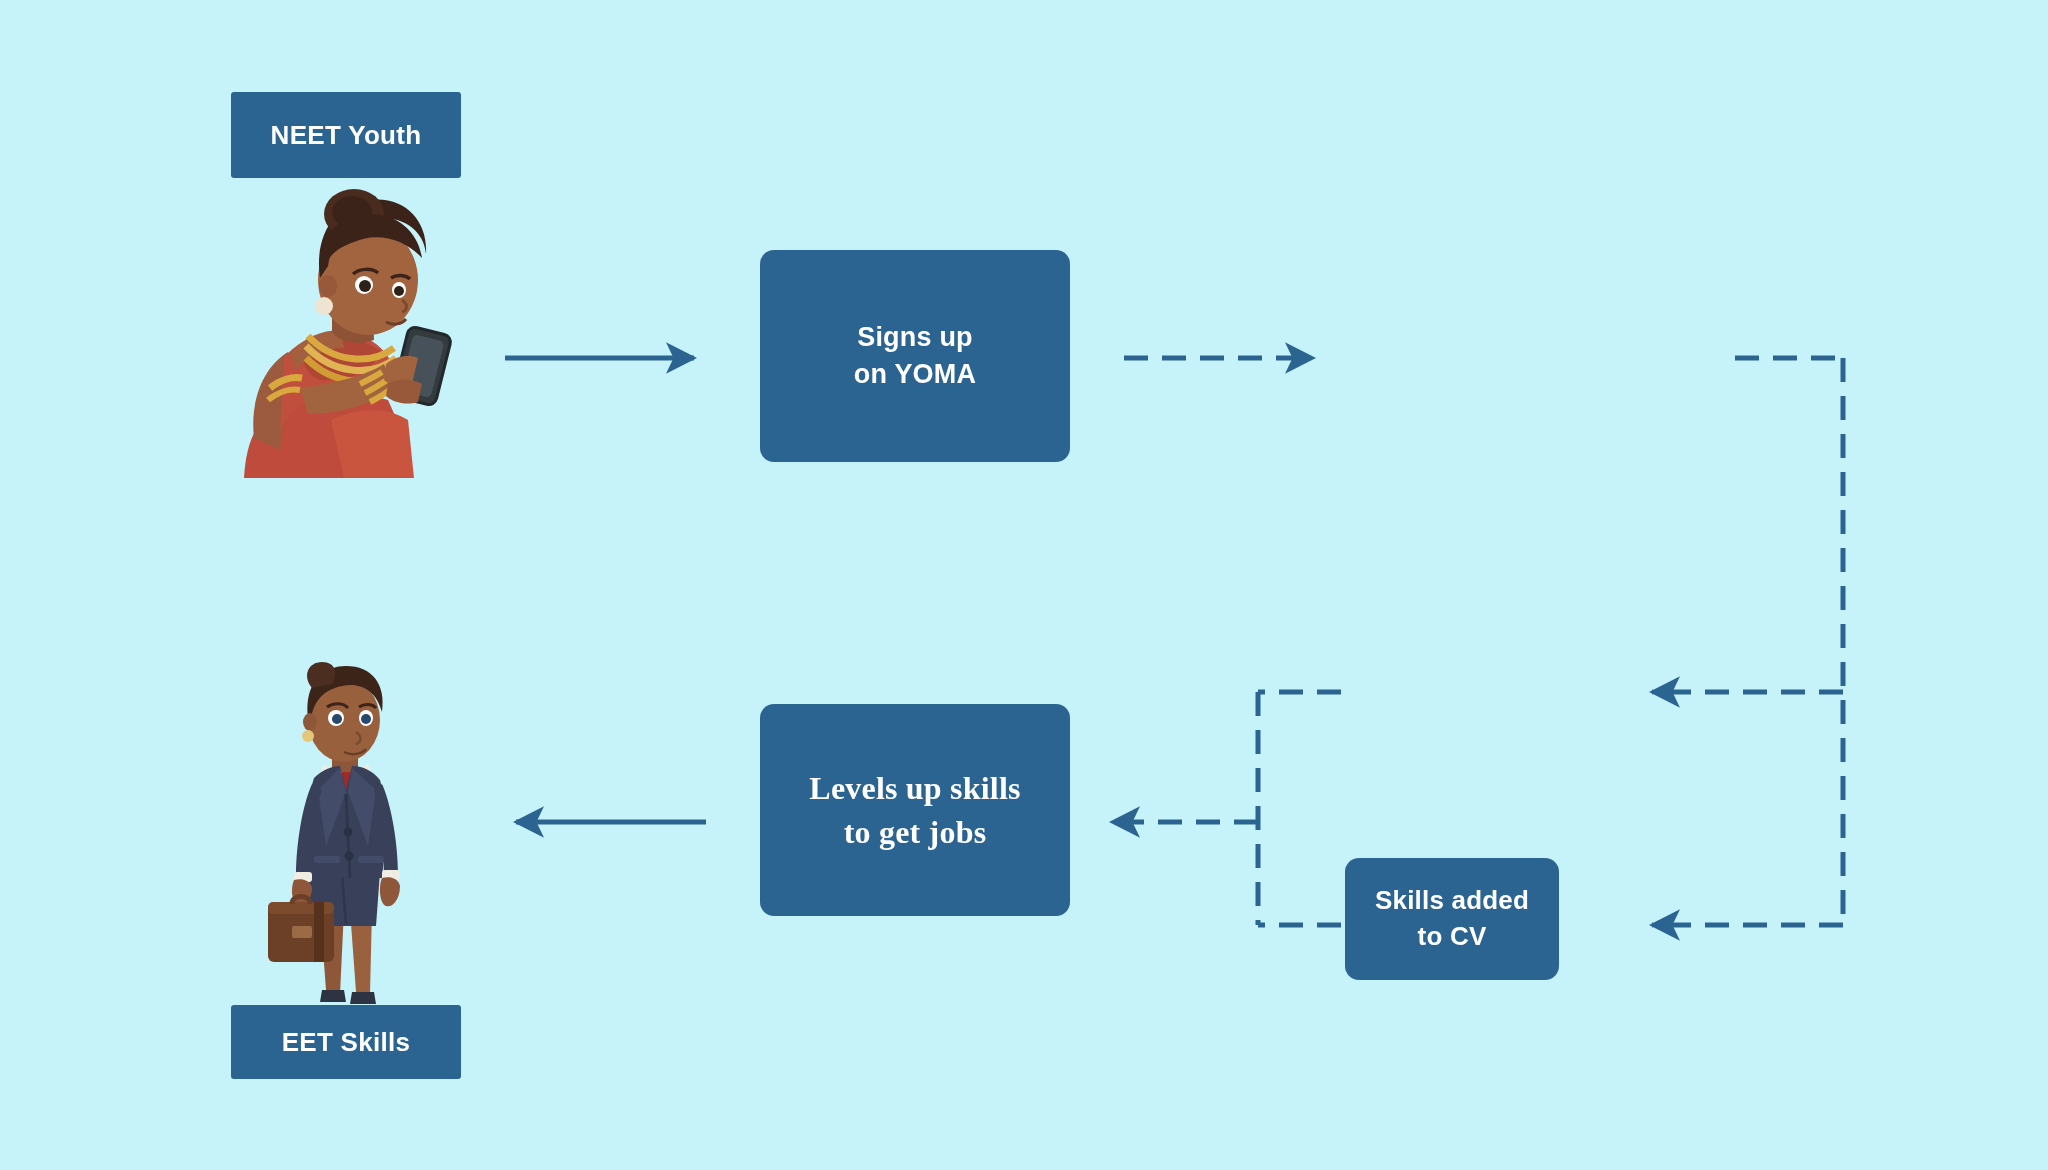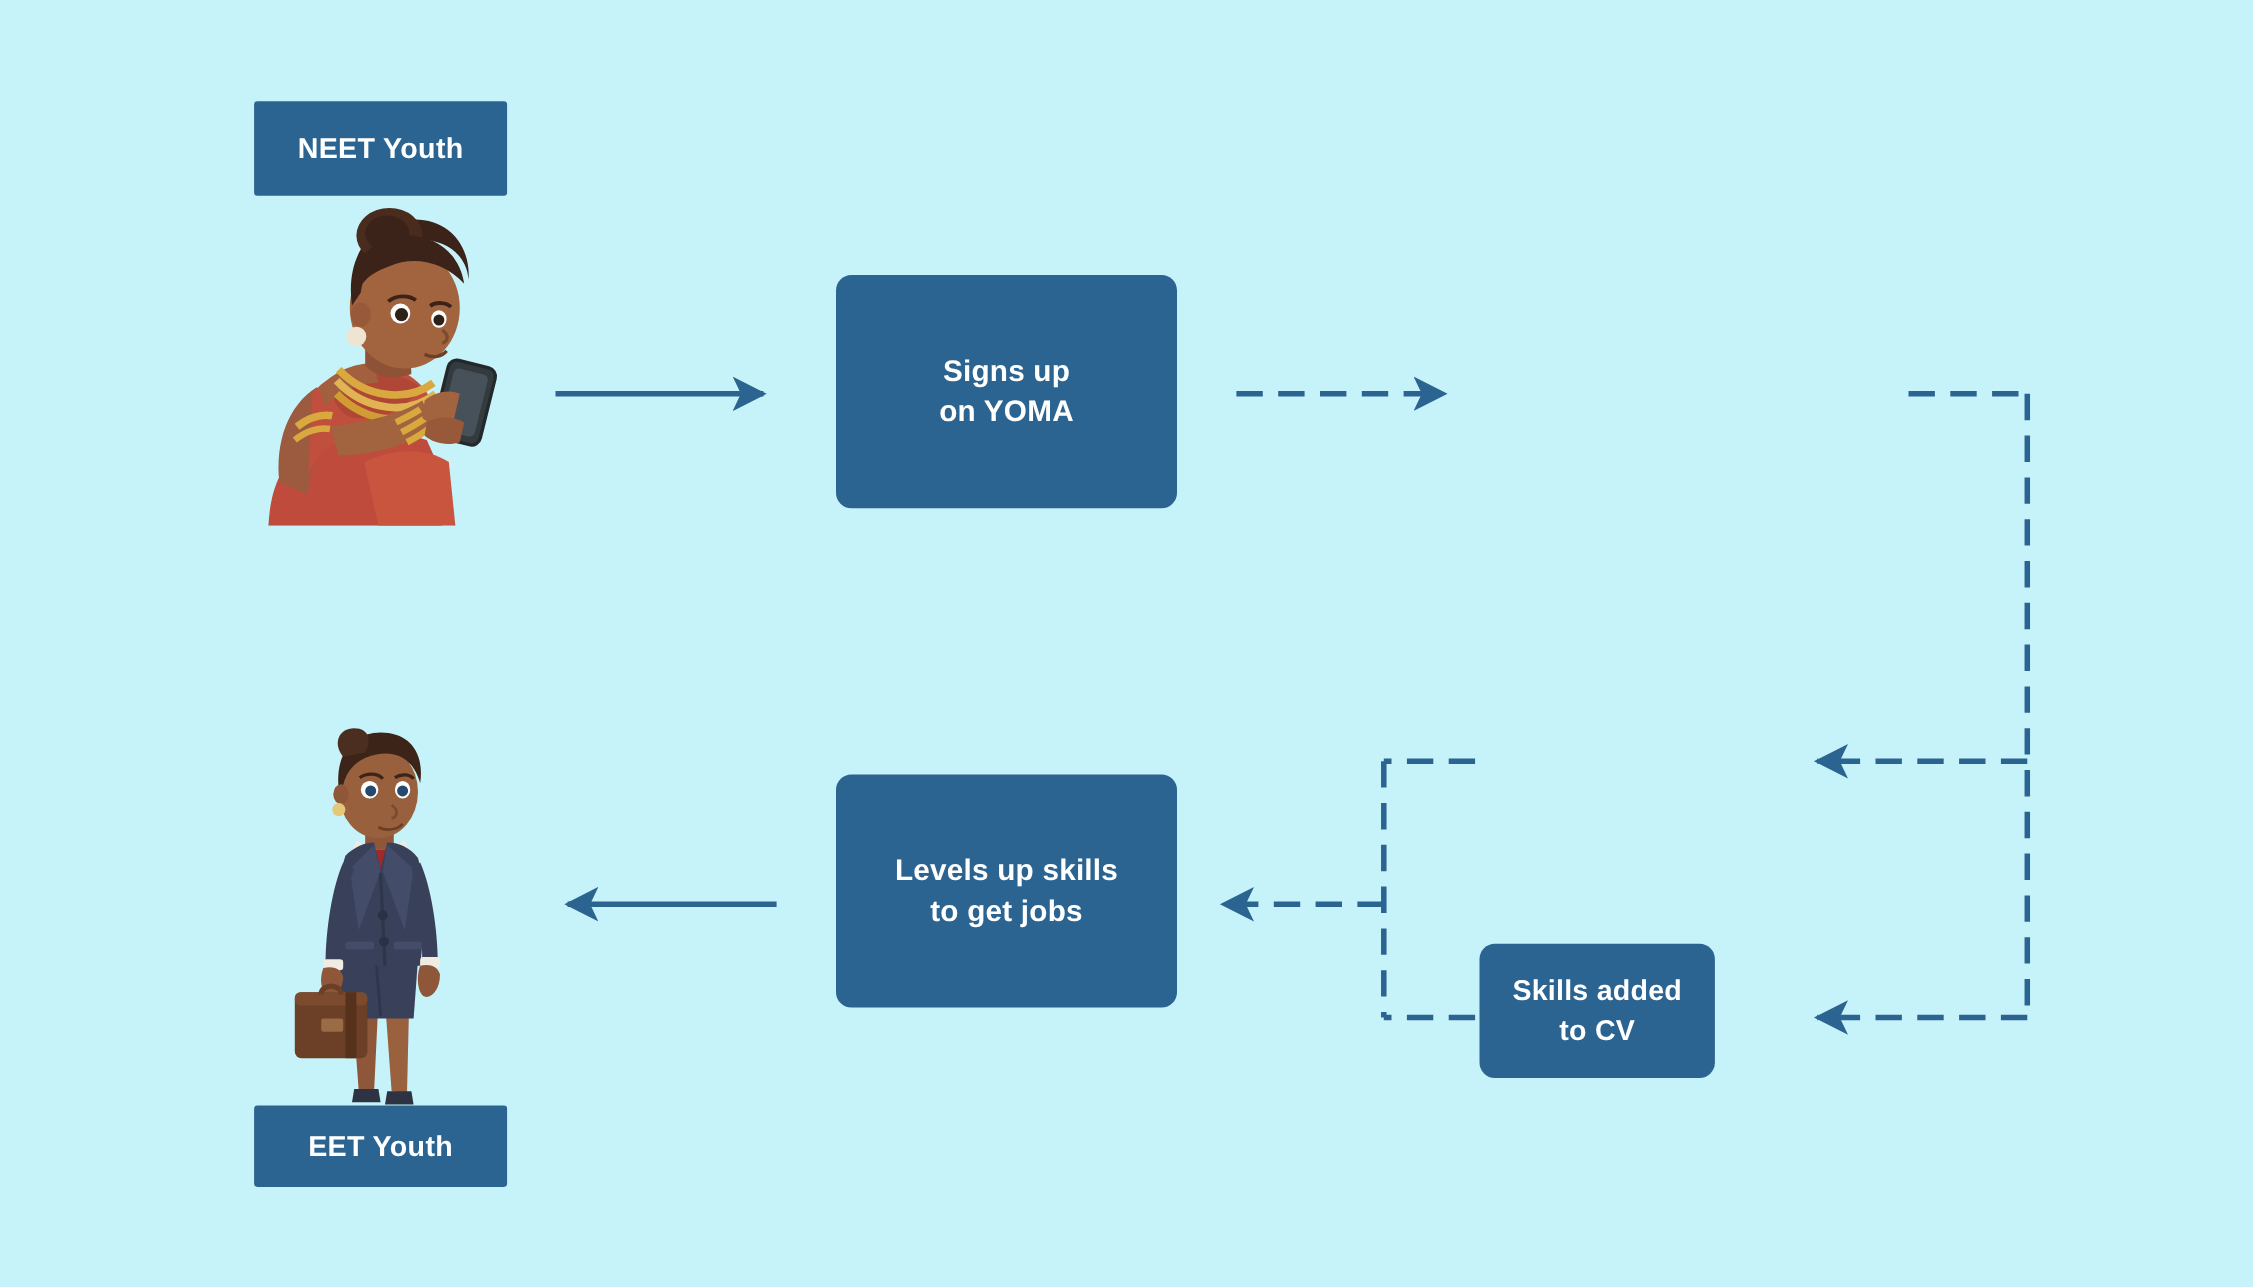--- a/index.html
+++ b/index.html
@@ -58,21 +58,21 @@
     letter-spacing: 0.3px;
     box-sizing: border-box;
   }
 
   
   #tag-neet      { left: 231px;  top: 92px;  width: 230px; height: 86px; }
   #tag-eet       { left: 231px;  top: 1005px;width: 230px; height: 74px; }
 
   #node-signup   { left: 760px;  top: 250px; width: 310px; height: 212px; font-size: 27px; }
   #node-access   { left: 1379px; top: 250px; width: 310px; height: 212px; font-size: 27px; }
-  #node-levels   { left: 760px;  top: 704px; width: 310px; height: 212px; font-size: 27px; }
+  #node-levels   { left: 760px;  top: 704px; width: 310px; height: 212px; font-size: 32px; font-family: Liberation Serif, serif; }
   #node-earns    { left: 1345px; top: 624px; width: 270px; height: 122px; font-size: 26px; }
   #node-skills   { left: 1345px; top: 858px; width: 214px; height: 122px; font-size: 26px; }
 
   
   .figure {
     position: absolute;
   }
   #fig-neet { left: 236px; top: 188px; width: 220px; height: 290px; }
   #fig-eet  { left: 252px; top: 660px; width: 180px; height: 345px; }
 </style>
@@ -244,21 +244,21 @@
 
     <path d="M104,72 C110,76 110,82 104,84" stroke="#7a4b2e" stroke-width="2.5" fill="none"></path>
     <path d="M92,92 C100,96 110,94 114,89" stroke="#6b3f26" stroke-width="2.5" fill="none"></path>
   </svg>
 
   <div class="tag" id="tag-neet">
     <span>NEET Youth</span>
   </div>
 
   <div class="tag" id="tag-eet">
-    <span>EET Youth</span>
+    <span>EET Skills</span>
   </div>
 
   <div class="node" id="node-signup">
     <span class="node-label">Signs up
 on YOMA</span>
   </div>
 
 
 
   <div class="node" id="node-skills">

